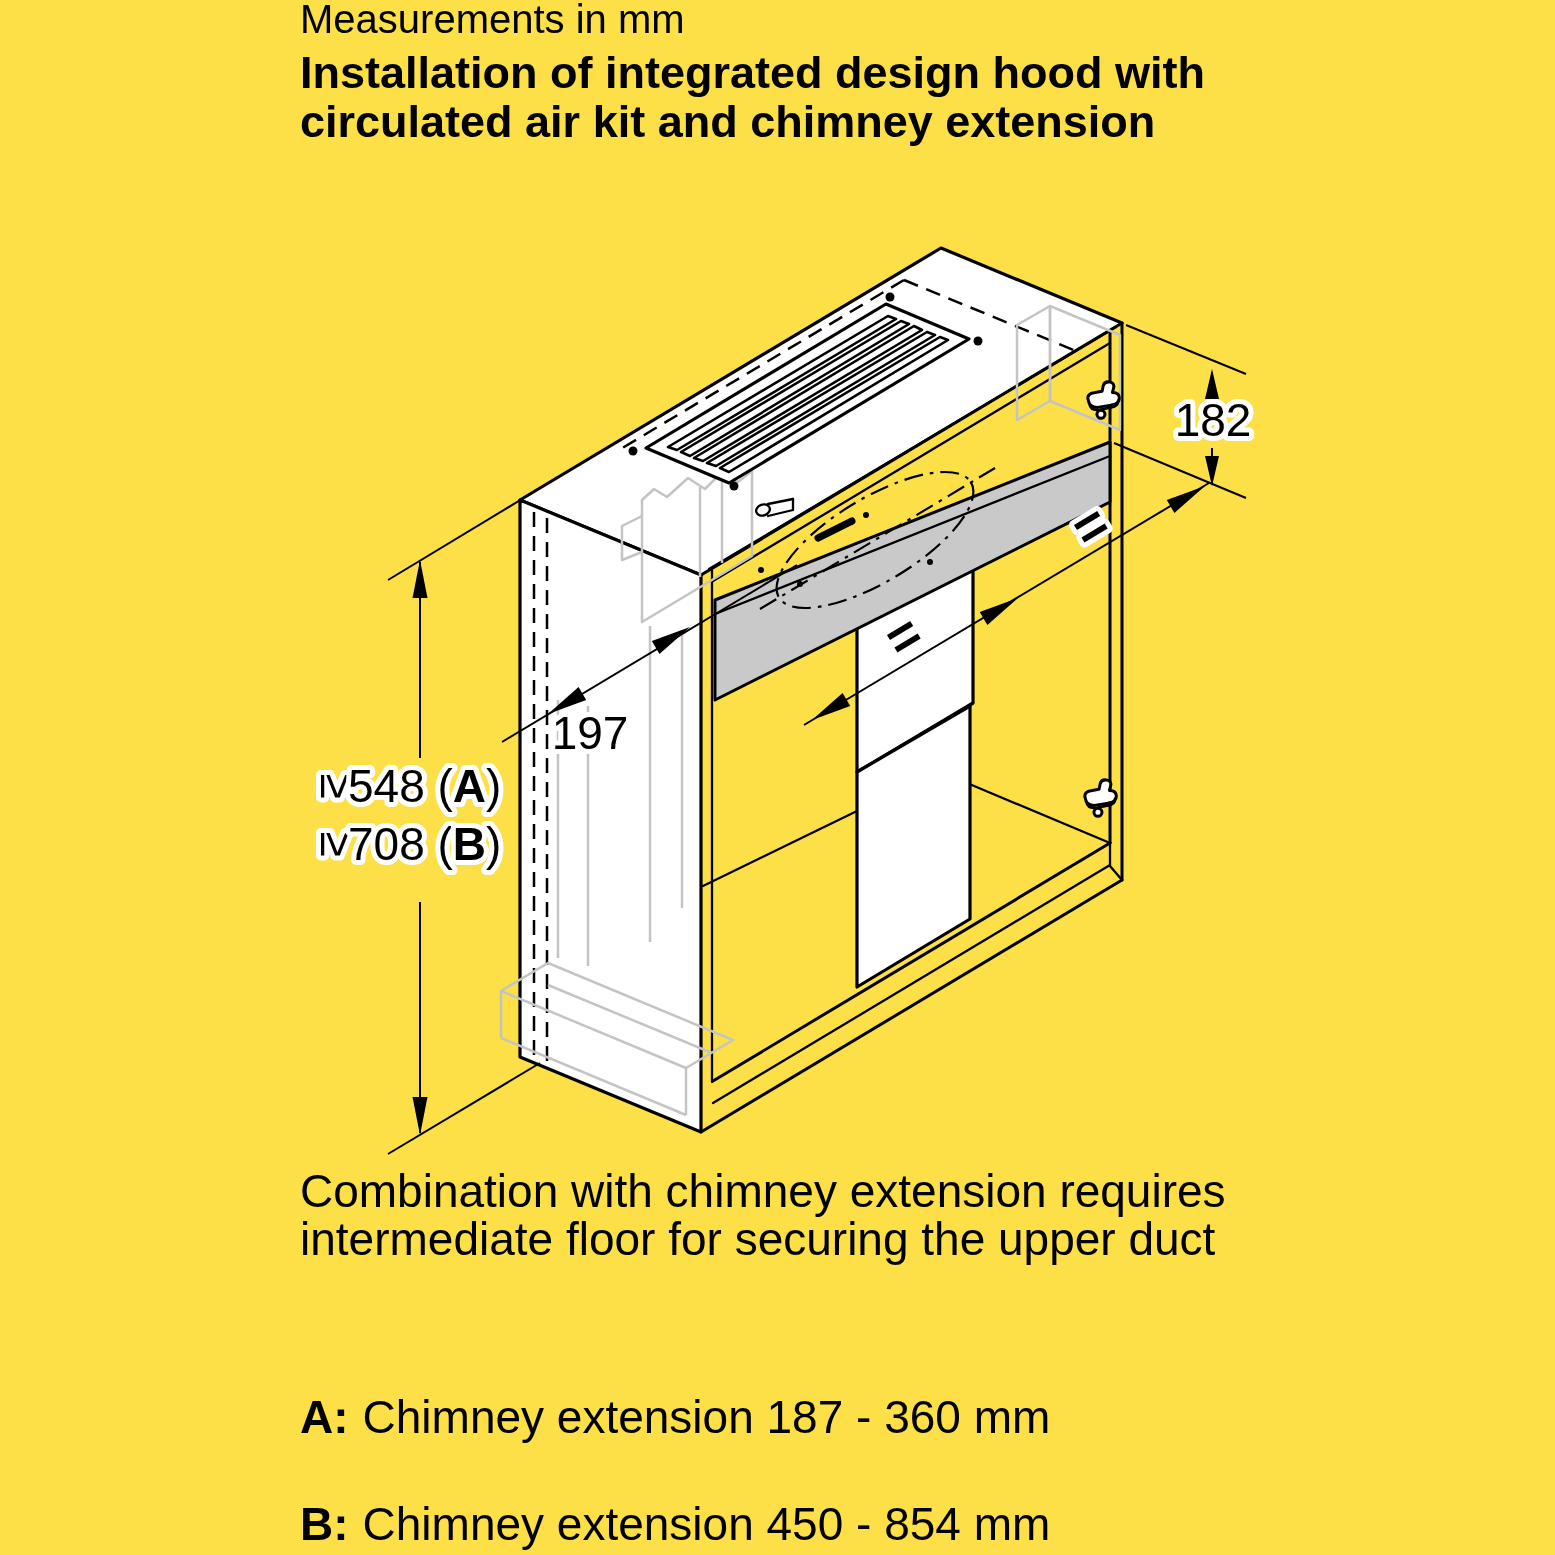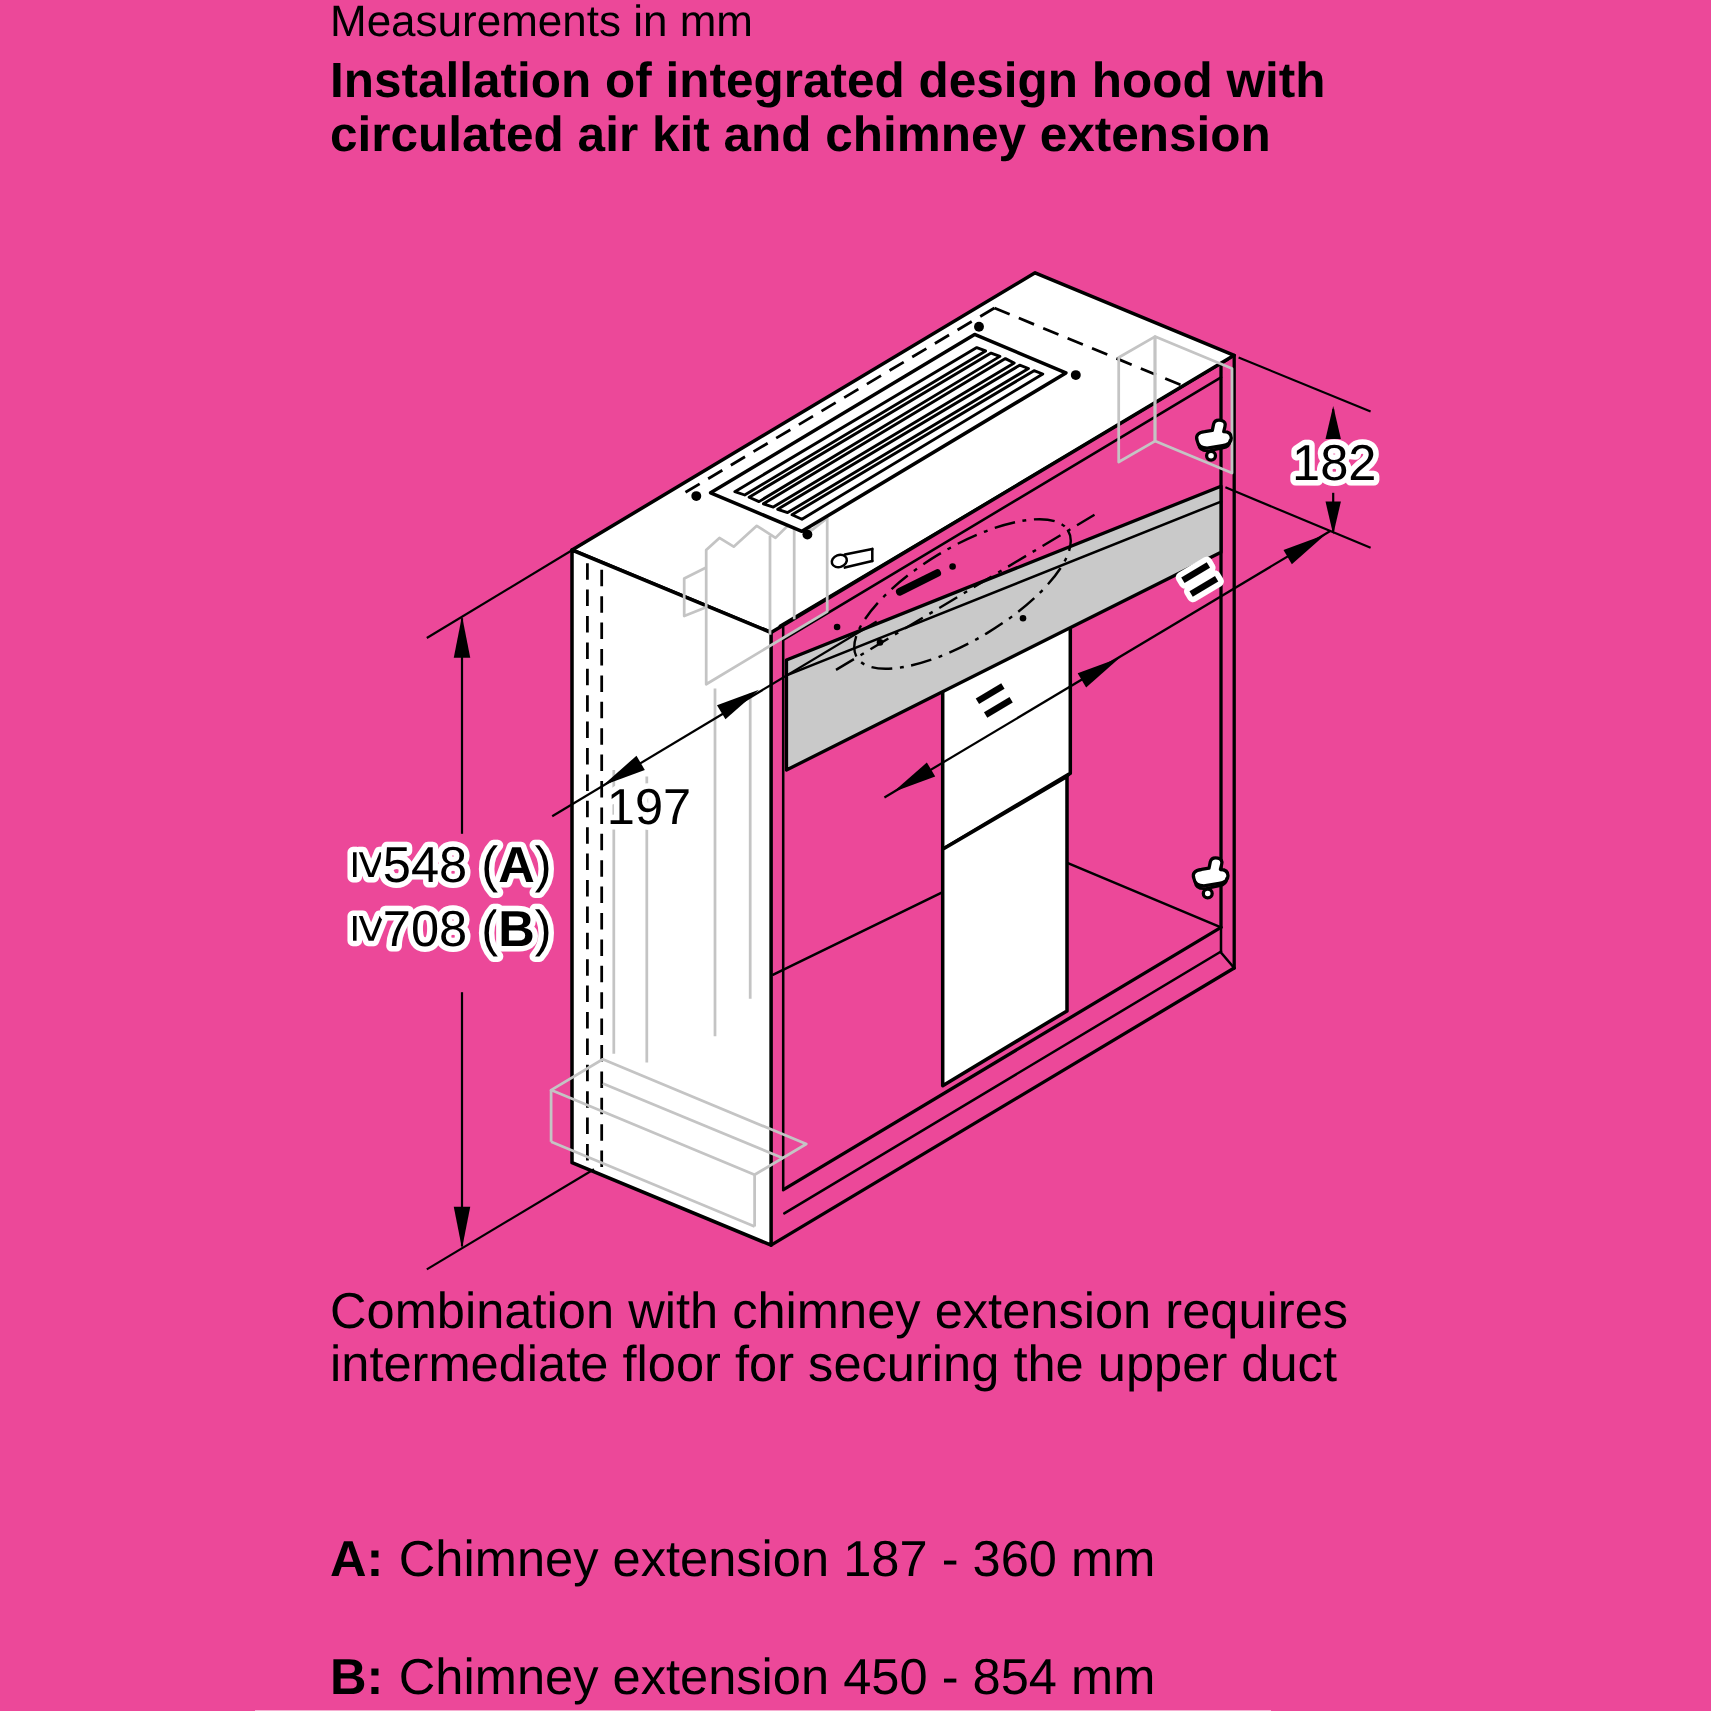--- a/index.html
+++ b/index.html
@@ -1,16 +1,16 @@
 <!DOCTYPE html>
 <html><head>
 <meta charset="utf-8">
 <style>
   html,body{margin:0;padding:0;background:#fff;}
-  .page{position:relative;width:1555px;height:1555px;background:#ec4899;overflow:hidden;}
+  .page{position:relative;width:1555px;height:1555px;background:#fde047;overflow:hidden;}
   svg{display:block;}
   text{font-family:"Liberation Sans", sans-serif; fill:#000;}
   .note{font-size:40px;}
   .title{font-size:45px;font-weight:bold;}
   .cap{font-size:46px;}
   .leg{font-size:46px;}
   .num{font-size:46px;}
   .eq{font-size:54px;font-weight:bold;}
   .halo{paint-order:stroke;stroke:#fff;stroke-width:10px;stroke-linejoin:round;}
   .face{fill:#fff;stroke:#000;stroke-width:3.2;stroke-linejoin:round;}

